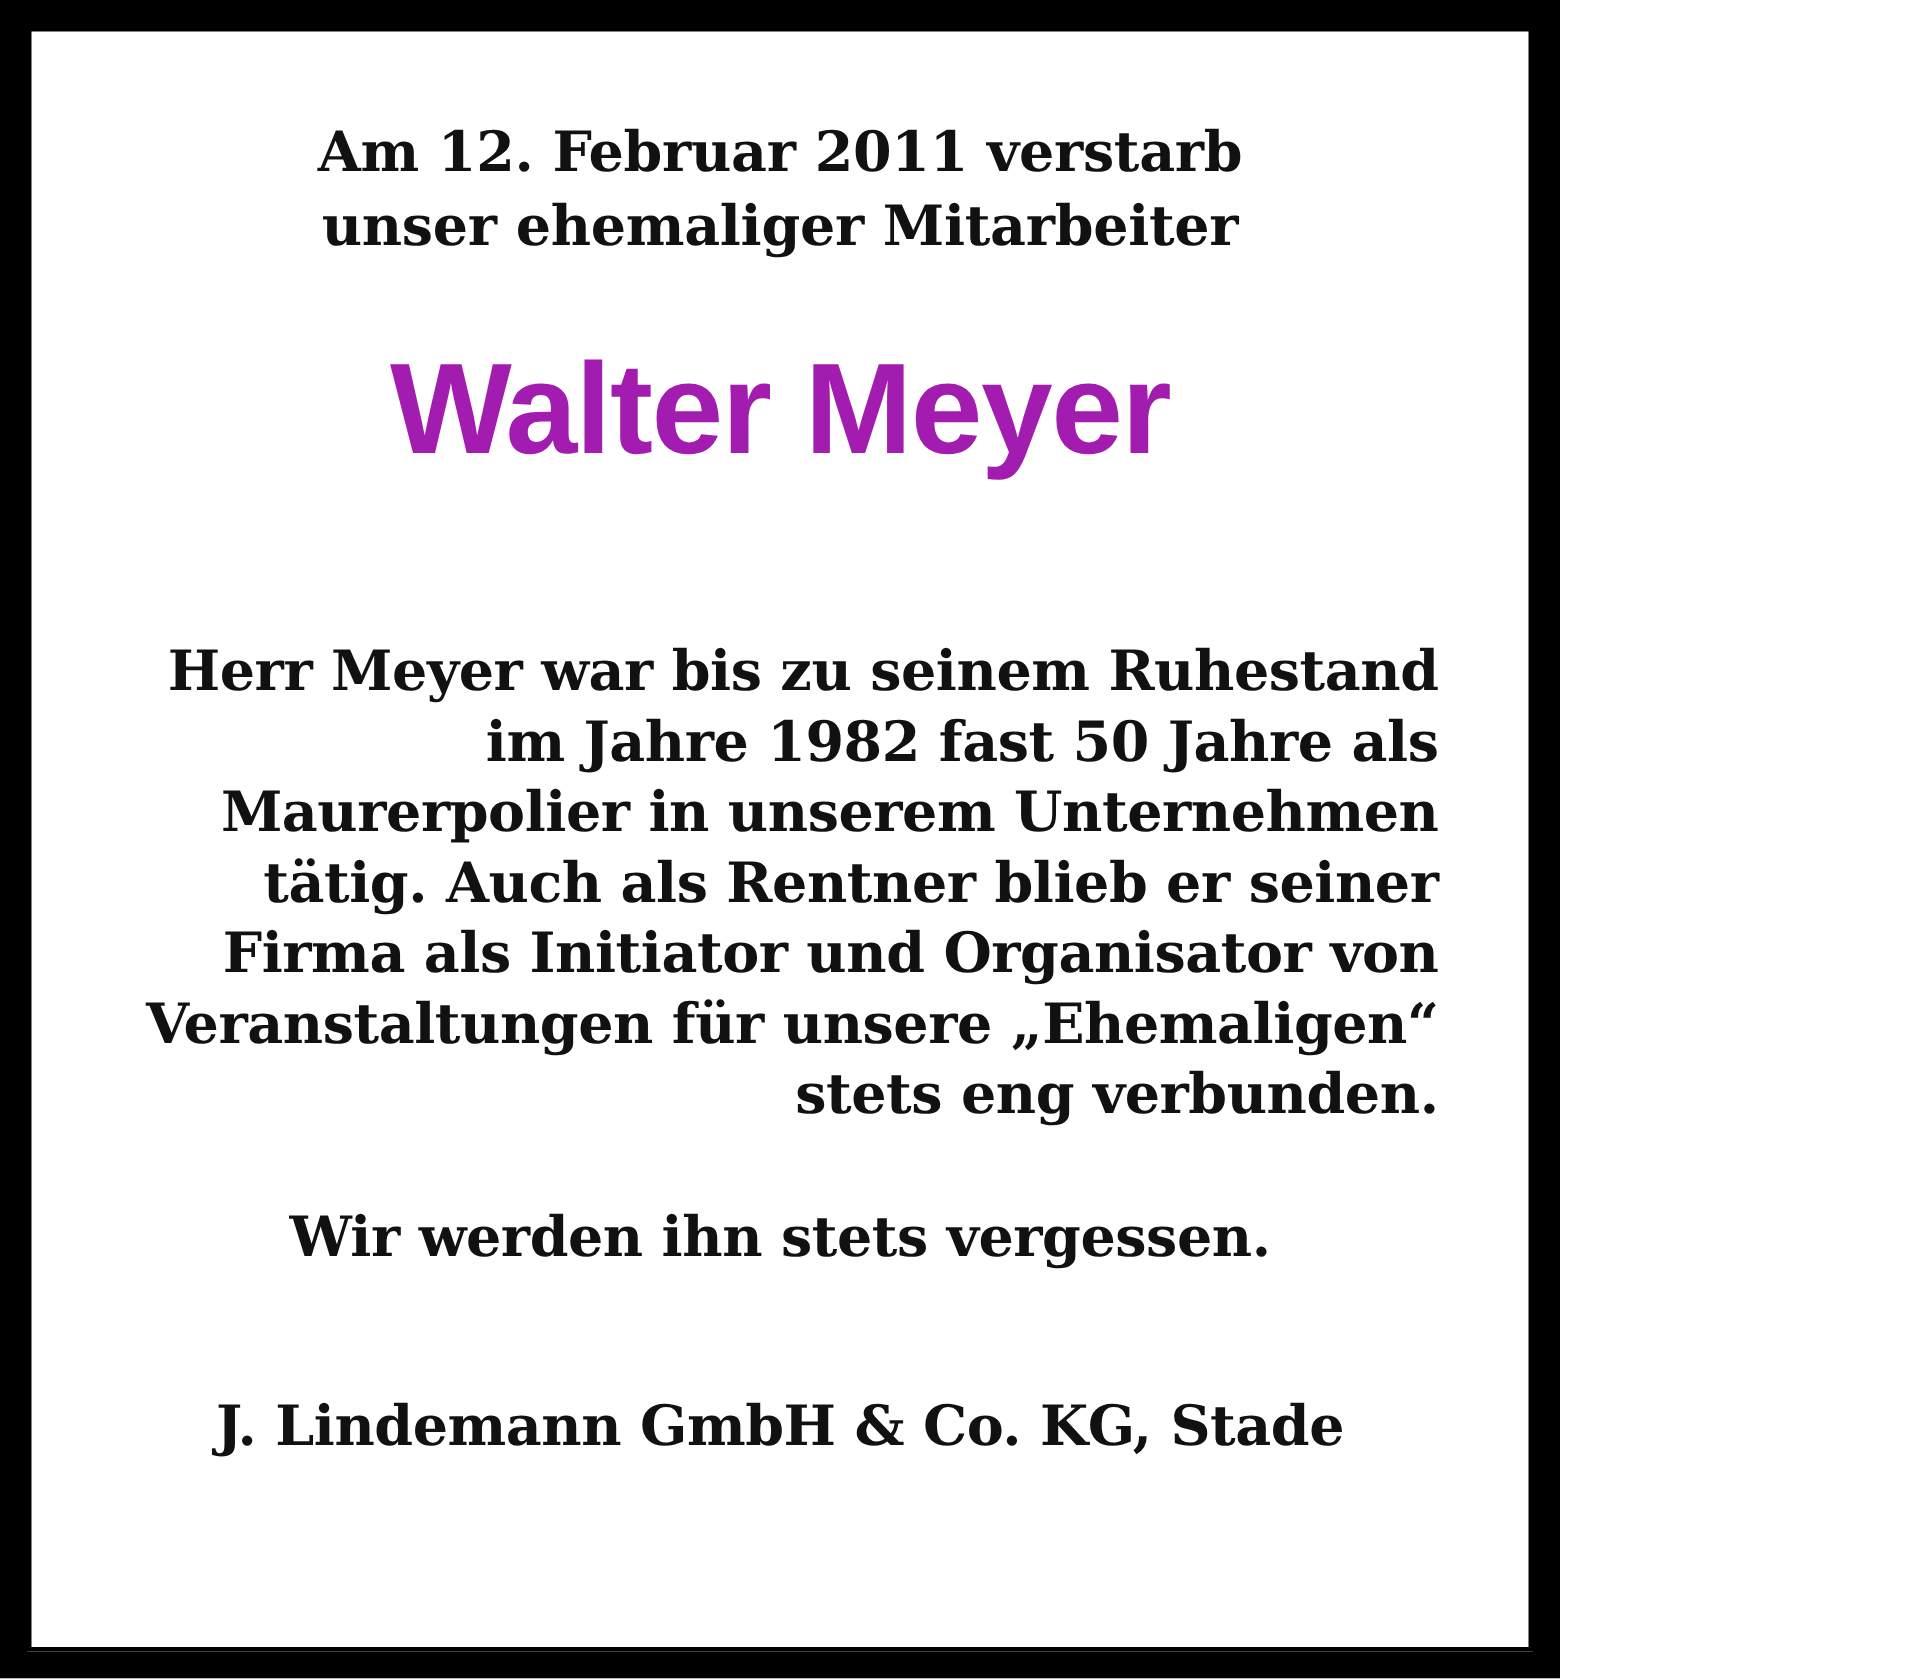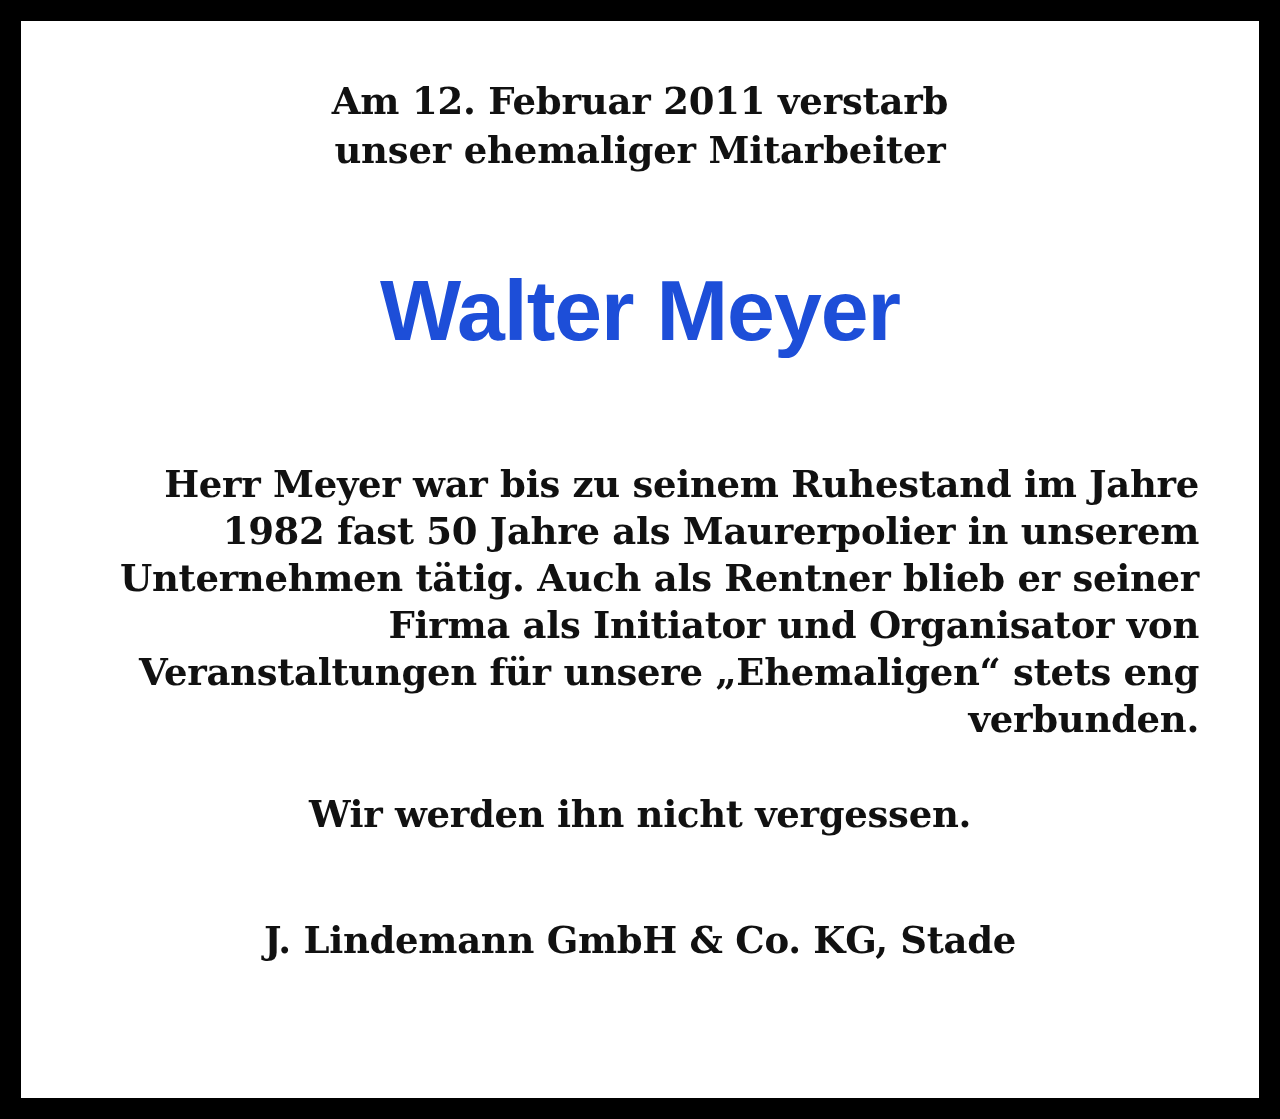--- a/index.html
+++ b/index.html
@@ -1,21 +1,21 @@
 <!DOCTYPE html>
 <html><head>
 <meta charset="utf-8">
 <style>
   html, body {
     margin: 0;
     padding: 0;
     background: #ffffff;
   }
   .page {
-    width: 1280px;
+    width: 1040px;
     height: 1119px;
     box-sizing: border-box;
     background: #000000;
     padding: 18px 18px 18px 18px;
     display: block;
     overflow: hidden;
   }
   .notice {
     width: 100%;
     height: 100%;
@@ -39,22 +39,22 @@
   }
   .intro .line {
     display: block;
   }
   .name {
     font-family: "Liberation Sans", sans-serif;
     font-weight: bold;
     font-size: 86px;
     line-height: 1;
     text-align: center;
-    color: #1d4ed8;
-    margin-top: 92px;
+    color: #a21caf;
+    margin-top: 55px;
     margin-bottom: 0;
     letter-spacing: -1px;
   }
   .body-block {
     font-family: "DejaVu Serif", serif;
     font-weight: bold;
     font-size: 37px;
     line-height: 1.27;
     text-align: right;
     color: #111111;
@@ -95,20 +95,20 @@
     <div class="intro">
       <span class="line">Am 12. Februar 2011 verstarb</span>
       <span class="line">unser ehemaliger Mitarbeiter</span>
     </div>
 
     <div class="name">Walter Meyer</div>
 
     <div class="body-block para-1">Herr Meyer war bis zu seinem Ruhestand im Jahre 1982 fast 50 Jahre als Maurerpolier in unserem Unternehmen tätig. Auch als Rentner blieb er seiner Firma als Initiator und Organisator von Veranstaltungen für unsere „Ehemaligen“ stets eng verbunden.</div>
 
 
-    <div class="body-block para-3">Wir werden ihn nicht vergessen.</div>
+    <div class="body-block para-3">Wir werden ihn stets vergessen.</div>
 
     <div class="signature">
       <span class="line">J. Lindemann GmbH &amp; Co. KG, Stade</span>
     </div>
 
   </div>
 </div>
 
 </body></html>

